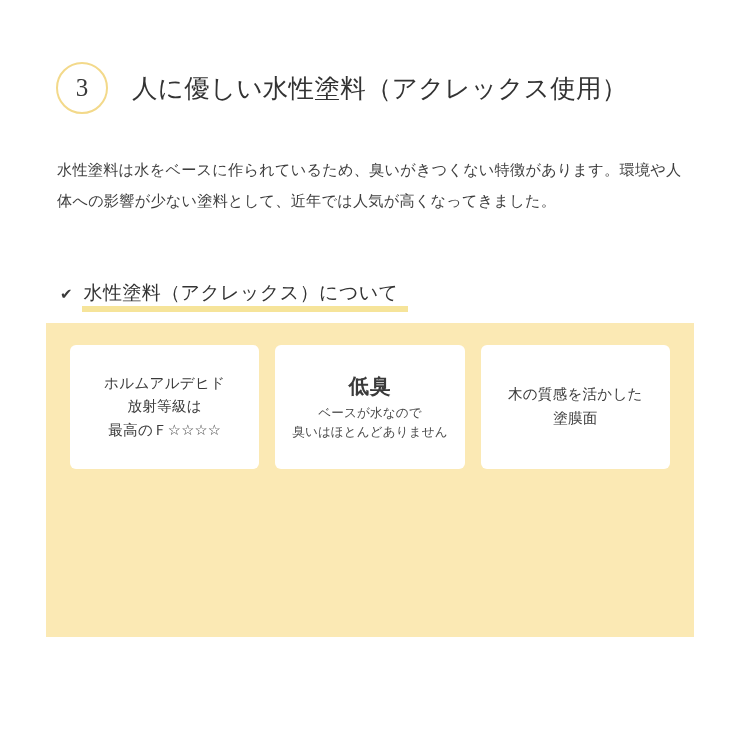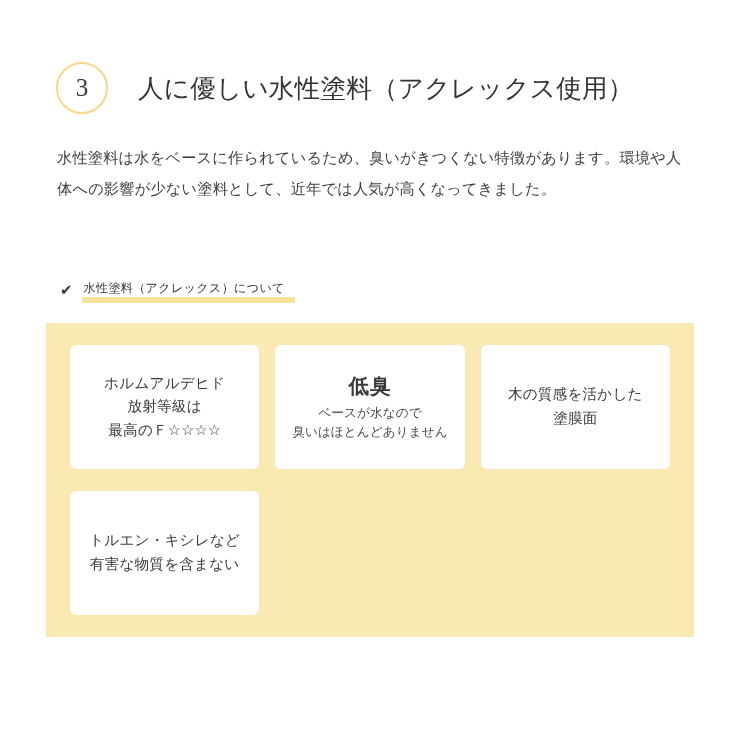--- a/index.html
+++ b/index.html
@@ -33,32 +33,32 @@
     border: 2.5px solid #f3d98a;
     display: flex;
     align-items: center;
     justify-content: center;
     font-size: 25px;
     color: #3a3a3a;
     font-family: "Liberation Serif", "DejaVu Serif", serif;
     flex: none;
   }
   .header-title {
-    margin-left: 30px;
+    margin-left: 24px;
     font-size: 25.5px;
     letter-spacing: 0.3px;
     color: #333333;
     white-space: nowrap;
   }
 
   
   .lead {
     position: absolute;
     left: 57px;
-    top: 142px;
+    top: 154px;
     width: 630px;
     font-size: 15.2px;
     line-height: 2.05;
     color: #3e3e3e;
     letter-spacing: 0.2px;
   }
 
   
   .subhead {
     position: absolute;
@@ -69,21 +69,21 @@
   }
   .check-mark {
     font-size: 15px;
     color: #3a3a3a;
     line-height: 1;
     margin-right: 11px;
     transform: translateY(-1px);
   }
   .subhead-text {
     position: relative;
-    font-size: 12px;
+    font-size: 19px;
     letter-spacing: 0.4px;
     color: #333333;
     white-space: nowrap;
     padding-bottom: 3px;
   }
   .subhead-text::after {
     content: "";
     position: absolute;
     left: -2px;
     right: -10px;
@@ -162,20 +162,17 @@
 
     <div class="card">
       <div class="card-main big">低臭</div>
       <div class="card-sub">ベースが水なので<br>臭いはほとんどありません</div>
     </div>
 
     <div class="card">
       <div class="card-main">木の質感を活かした<br>塗膜面</div>
     </div>
 
-    <div class="card">
-      <div class="card-main">トルエン・キシレなど<br>有害な物質を含まない</div>
-    </div>
 
 
 
   </div>
 </div>
 
 </body></html>

